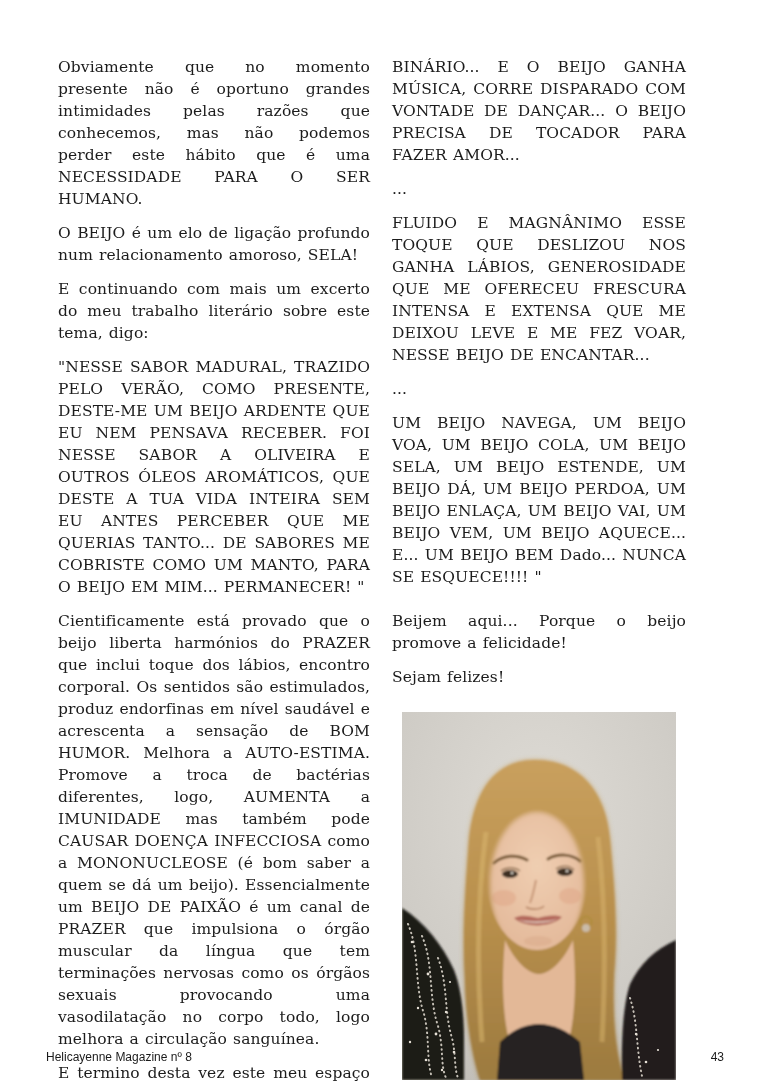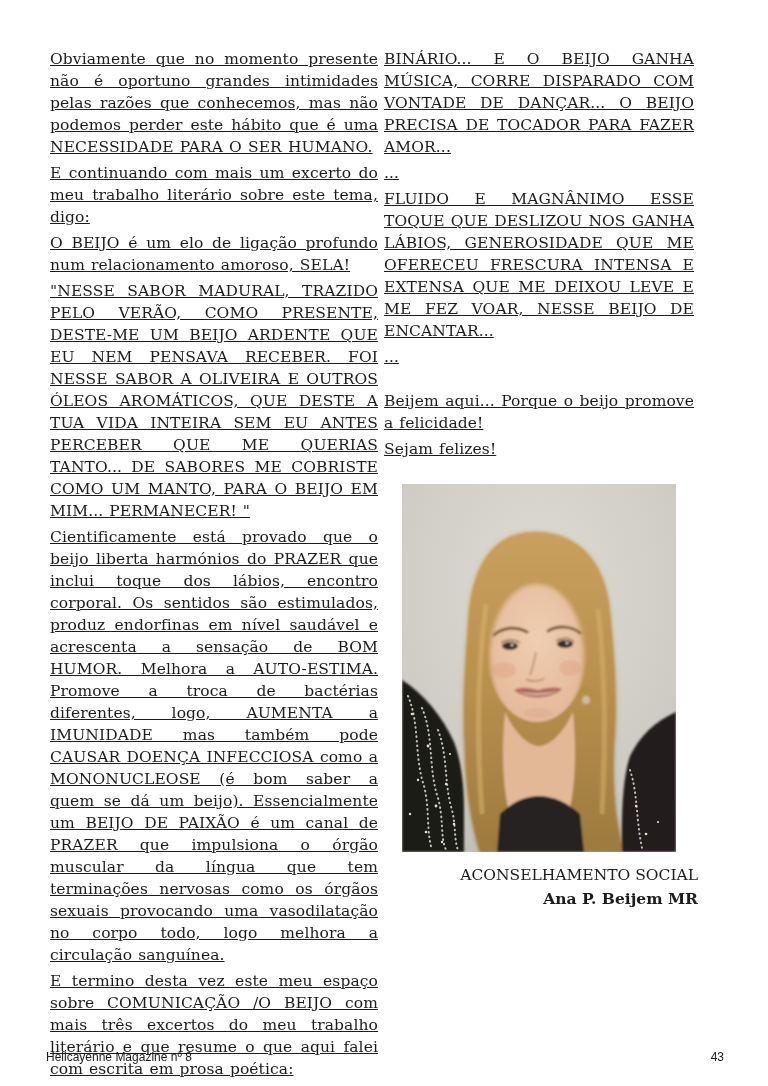--- a/index.html
+++ b/index.html
@@ -5,22 +5,22 @@
   html,body{margin:0;padding:0;}
   body{
     width:768px;height:1086px;background:#ffffff;position:relative;
     font-family:"DejaVu Serif","Liberation Serif",serif;color:#1c1c1c;
     overflow:hidden;
   }
   .page{position:absolute;inset:0;}
   .col{position:absolute;top:44px;}
   .col-left{left:46px;width:336px;}
   .col-right{left:380px;width:318px;}
-  .col p{margin:4px;text-align:justify;font-size:15.5px;line-height:22px;
-         letter-spacing:0.1px;word-spacing:1px;text-decoration:underline;}
+  .col p{margin:12px;text-align:justify;font-size:15.5px;line-height:22px;
+         letter-spacing:0.1px;word-spacing:1px;}
   .col p.ellipsis-line{text-align:left;}
   .closing-first{margin-top:22px !important;}
   .closing-second{text-align:center;}
   .photo-wrap{margin-top:24px;width:318px;display:flex;justify-content:center;}
   .photo-frame{width:274px;height:368px;display:block;}
   .caption{margin-top:12px;width:318px;text-align:right;font-size:15.5px;line-height:23px;}
   .caption .role{font-weight:normal;margin-top:8px;}
   .caption .author{font-weight:bold;}
   .footer{
     position:absolute;left:46px;top:1050px;width:678px;
@@ -29,33 +29,34 @@
     font-size:12px;color:#1a1a1a;
   }
 </style>
 </head>
 <body>
 
 <div class="page">
 
   <div class="col col-left">
     <p>Obviamente que no momento presente não é oportuno grandes intimidades pelas razões que conhecemos, mas não podemos perder este hábito que é uma NECESSIDADE PARA O SER HUMANO.</p>
+    <p>O BEIJO é um elo de ligação profundo num relacionamento amoroso, SELA!</p>
     <p>E continuando com mais um excerto do meu trabalho literário sobre este tema, digo:</p>
-    <p>O BEIJO é um elo de ligação profundo num relacionamento amoroso, SELA!</p>
     <p>"NESSE SABOR MADURAL, TRAZIDO PELO VERÃO, COMO PRESENTE, DESTE-ME UM BEIJO ARDENTE QUE EU NEM PENSAVA RECEBER. FOI NESSE SABOR A OLIVEIRA E OUTROS ÓLEOS AROMÁTICOS, QUE DESTE A TUA VIDA INTEIRA SEM EU ANTES PERCEBER QUE ME QUERIAS TANTO... DE SABORES ME COBRISTE COMO UM MANTO, PARA O BEIJO EM MIM... PERMANECER! "</p>
     <p>Cientificamente está provado que o beijo liberta harmónios do PRAZER que inclui toque dos lábios, encontro corporal. Os sentidos são estimulados, produz endorfinas em nível saudável e acrescenta a sensação de BOM HUMOR. Melhora a AUTO-ESTIMA. Promove a troca de bactérias diferentes, logo, AUMENTA a IMUNIDADE mas também pode CAUSAR DOENÇA INFECCIOSA como a MONONUCLEOSE (é bom saber a quem se dá um beijo). Essencialmente um BEIJO DE PAIXÃO é um canal de PRAZER que impulsiona o órgão muscular da língua que tem terminações nervosas como os órgãos sexuais provocando uma vasodilatação no corpo todo, logo melhora a circulação sanguínea.</p>
     <p>E termino desta vez este meu espaço sobre COMUNICAÇÃO /O BEIJO com mais três excertos do meu trabalho literário e que resume o que aqui falei com escrita em prosa poética:</p>
     <p>" SURGE O BEIJO QUE FAZ PULSAR O MEU CORAÇÃO EM COMPASSO</p>
   </div>
 
   <div class="col col-right">
     <p>BINÁRIO... E O BEIJO GANHA MÚSICA, CORRE DISPARADO COM VONTADE DE DANÇAR... O BEIJO PRECISA DE TOCADOR PARA FAZER AMOR...</p>
     <p class="ellipsis-line">...</p>
     <p>FLUIDO E MAGNÂNIMO ESSE TOQUE QUE DESLIZOU NOS GANHA LÁBIOS, GENEROSIDADE QUE ME OFERECEU FRESCURA INTENSA E EXTENSA QUE ME DEIXOU LEVE E ME FEZ VOAR, NESSE BEIJO DE ENCANTAR...</p>
     <p class="ellipsis-line">...</p>
+    <p>UM BEIJO NAVEGA, UM BEIJO VOA, UM BEIJO COLA, UM BEIJO SELA, UM BEIJO ESTENDE, UM BEIJO DÁ, UM BEIJO PERDOA, UM BEIJO ENLAÇA, UM BEIJO VAI, UM BEIJO VEM, UM BEIJO AQUECE... E... UM BEIJO BEM Dado... NUNCA SE ESQUECE!!!! "</p>
     <p class="closing-first">Beijem aqui... Porque o beijo promove a felicidade!</p>
     <p class="closing-second">Sejam felizes!</p>
 
     <div class="photo-wrap">
       <svg class="photo-frame" viewBox="0 0 274 368" xmlns="http://www.w3.org/2000/svg">
         <defs>
           <radialGradient id="bgGrad" cx="0.5" cy="0.28" r="0.95">
             <stop offset="0" stop-color="#dedbd5"></stop>
             <stop offset="0.65" stop-color="#cdcac4"></stop>
             <stop offset="1" stop-color="#b5b2ab"></stop>

